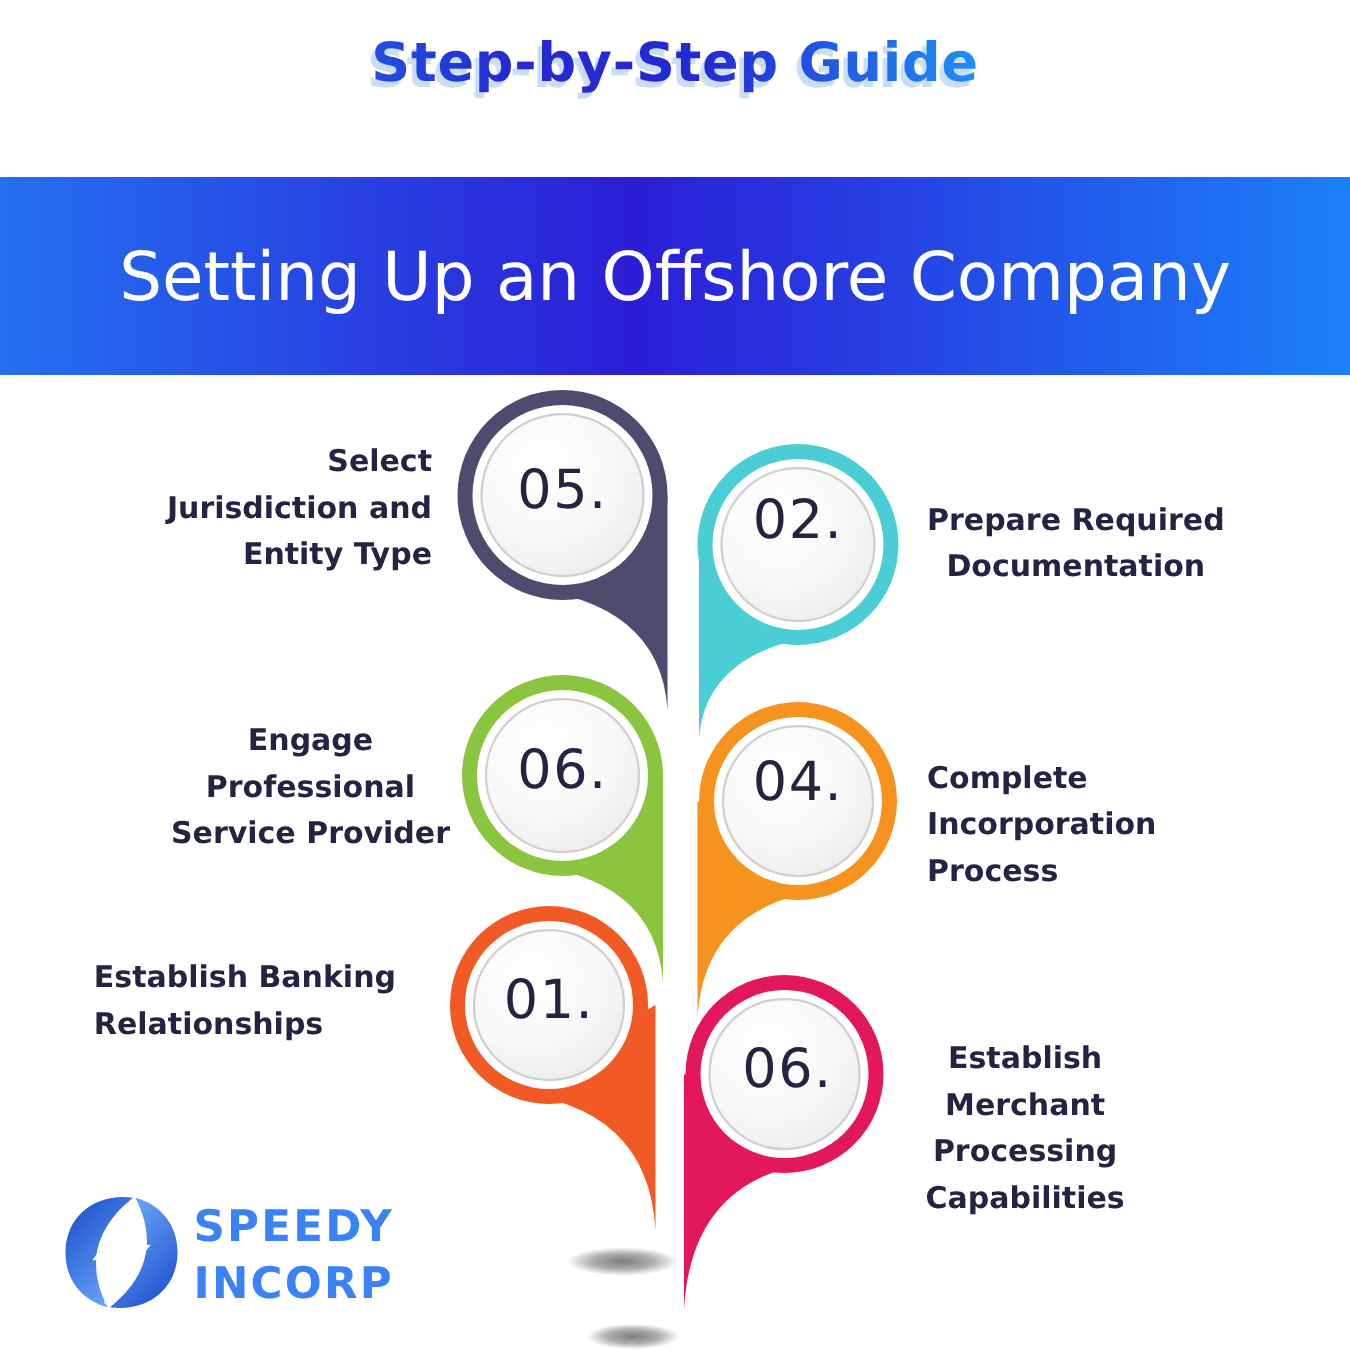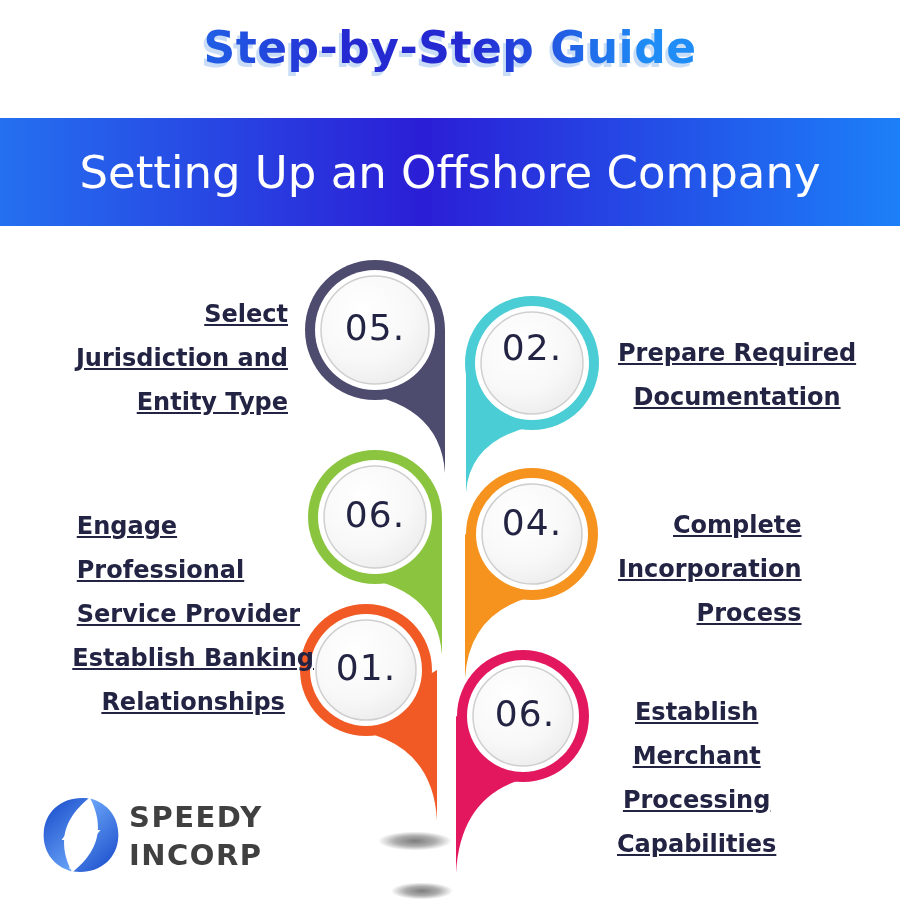--- a/index.html
+++ b/index.html
@@ -3,48 +3,48 @@
 <meta charset="utf-8">
 <style>
   html,body{margin:0;padding:0;}
   body{
     width:900px;height:900px;position:relative;overflow:hidden;
     background:#ffffff;
     font-family:"DejaVu Sans",sans-serif;
   }
   .title{
     position:absolute;top:22px;left:0;width:900px;
-    text-align:center;font-size:44px;font-weight:800;letter-spacing:0.5px;
+    text-align:center;font-size:36px;font-weight:800;letter-spacing:0.5px;
   }
   .banner{
-    position:absolute;top:118px;left:0;width:900px;height:108px;
+    position:absolute;top:118px;left:0;width:900px;height:132px;
     display:flex;flex-direction:column;justify-content:center;align-items:center;
     font-size:45px;line-height:61px;font-weight:500;text-align:center;
   }
   #pins{position:absolute;left:0;top:0;}
   .num{
     position:absolute;transform:translate(-50%,-50%);
     font-size:36px;font-weight:500;color:var(--ink,#232343);
     letter-spacing:1px;
   }
   .num1{left:375px;top:327px}
   .num2{left:532px;top:347px}
   .num3{left:375px;top:514px}
   .num4{left:532px;top:522px}
   .num5{left:366px;top:667px}
   .num6{left:525px;top:713px}
   .lbl{
-    position:absolute;font-size:24px;font-weight:600;line-height:44px;
-    color:var(--ink,#232343);white-space:pre-line;text-decoration:underline;
+    position:absolute;font-size:20px;font-weight:600;line-height:31px;
+    color:var(--ink,#232343);white-space:pre-line;
   }
   .lbl1{top:292px;right:612px;text-align:right}
   .lbl2{top:331px;left:618px;text-align:center}
-  .lbl3{top:504px;right:600px;text-align:left}
-  .lbl4{top:503px;left:618px;text-align:right}
-  .lbl5{top:636px;right:586px;text-align:center}
+  .lbl3{top:478px;right:600px;text-align:center}
+  .lbl4{top:503px;left:618px;text-align:left}
+  .lbl5{top:636px;right:636px;text-align:left}
   .lbl6{top:690px;left:617px;text-align:center}
   .logo-icon{position:absolute;left:40px;top:796px;width:82px;height:78px;}
   .logo-text{
     position:absolute;left:129px;top:798px;
     font-size:29px;font-weight:bold;letter-spacing:1.5px;line-height:38px;
   }
 </style>
 </head>
 <body>
 
@@ -130,17 +130,17 @@
 Merchant
 Processing
 Capabilities</div>
 
 <div>
   <svg class="logo-icon" viewBox="0 0 96 92">
     <path id="logo-swirl-left" d="M57 3 C28 -1 5 17 4 44 C3 65 15 83 37 89 C31 77 28 66 28 55 C28 33 41 16 57 3 Z" fill="url(#logoG1)"></path>
     <path id="logo-swirl-right" d="M39 89 C68 93 91 75 92 48 C93 27 81 9 59 3 C65 15 68 26 68 37 C68 59 55 76 39 89 Z" fill="url(#logoG2)"></path>
     <polygon points="60,5 25,52 43,52 34,87 71,40 52,40" fill="#ffffff"></polygon>
   </svg>
-  <div class="logo-text" style="color: #404040;">
+  <div class="logo-text" style="color: #3b82f6;">
     <div>SPEEDY</div>
     <div>INCORP</div>
   </div>
 </div>
 
 </body></html>

